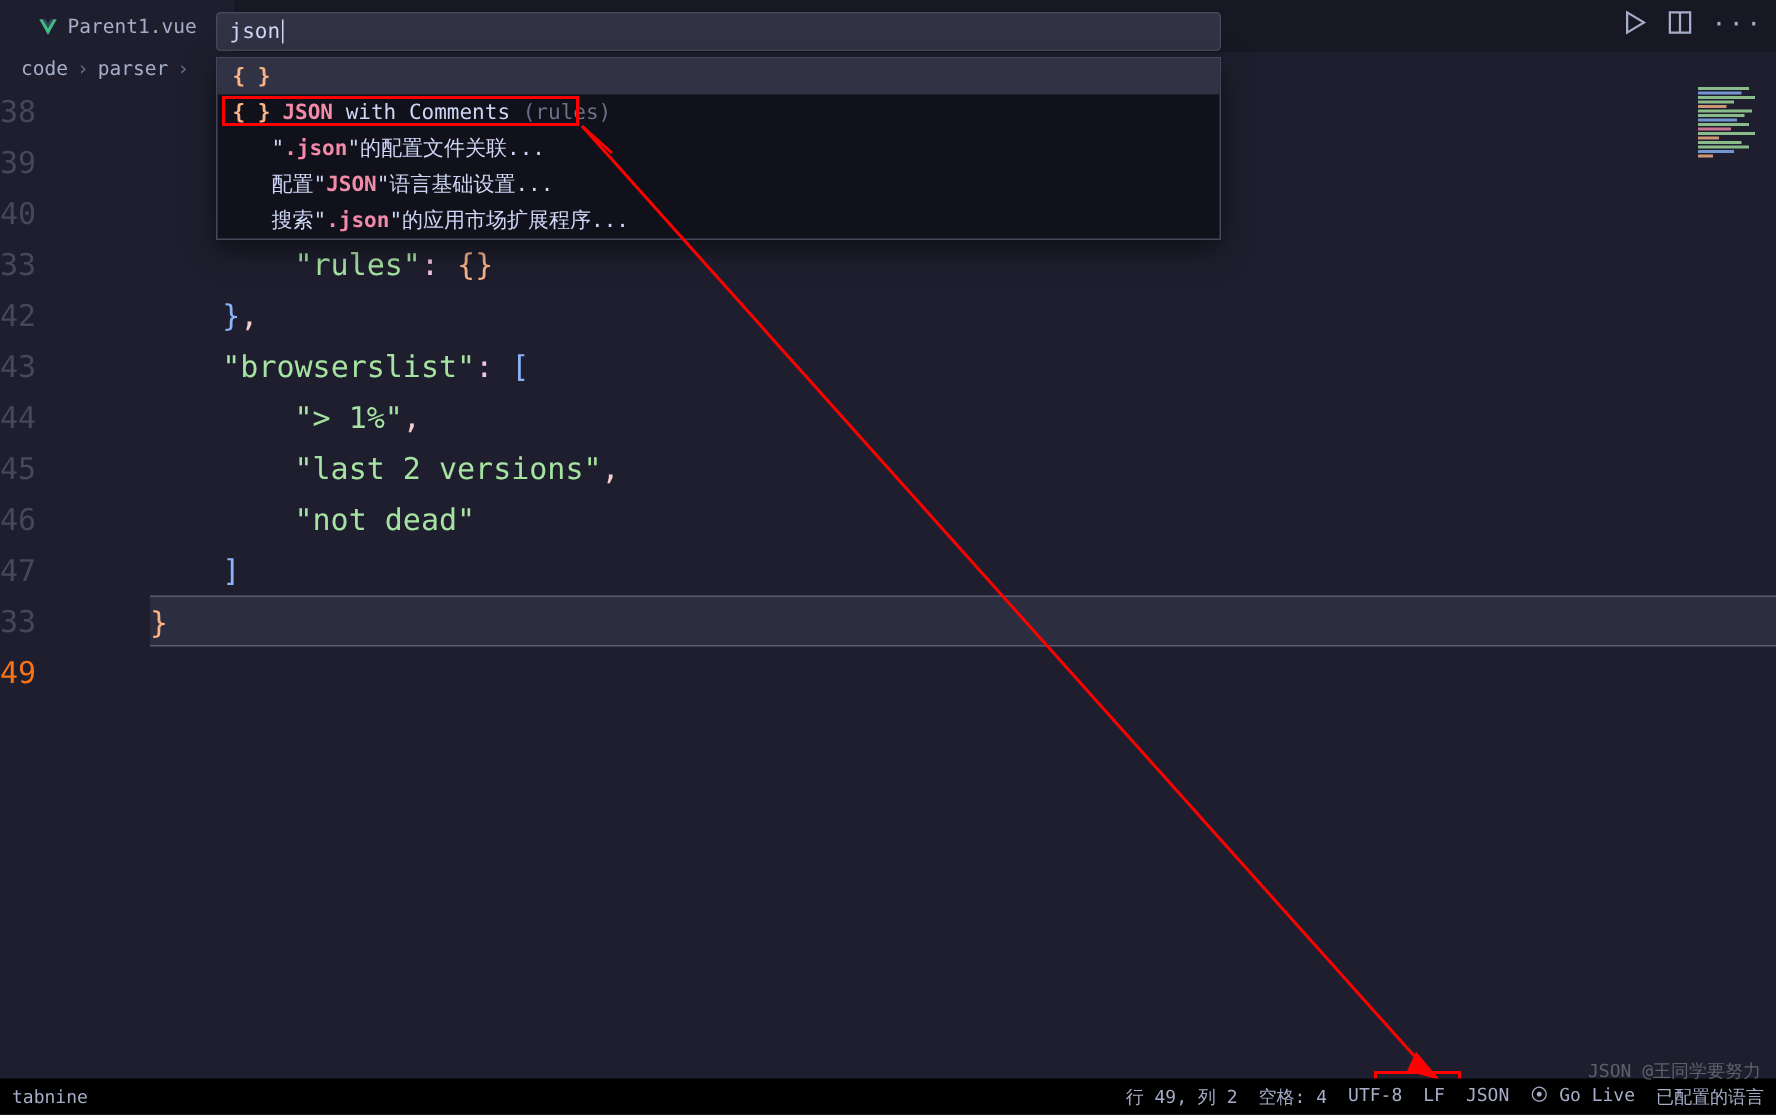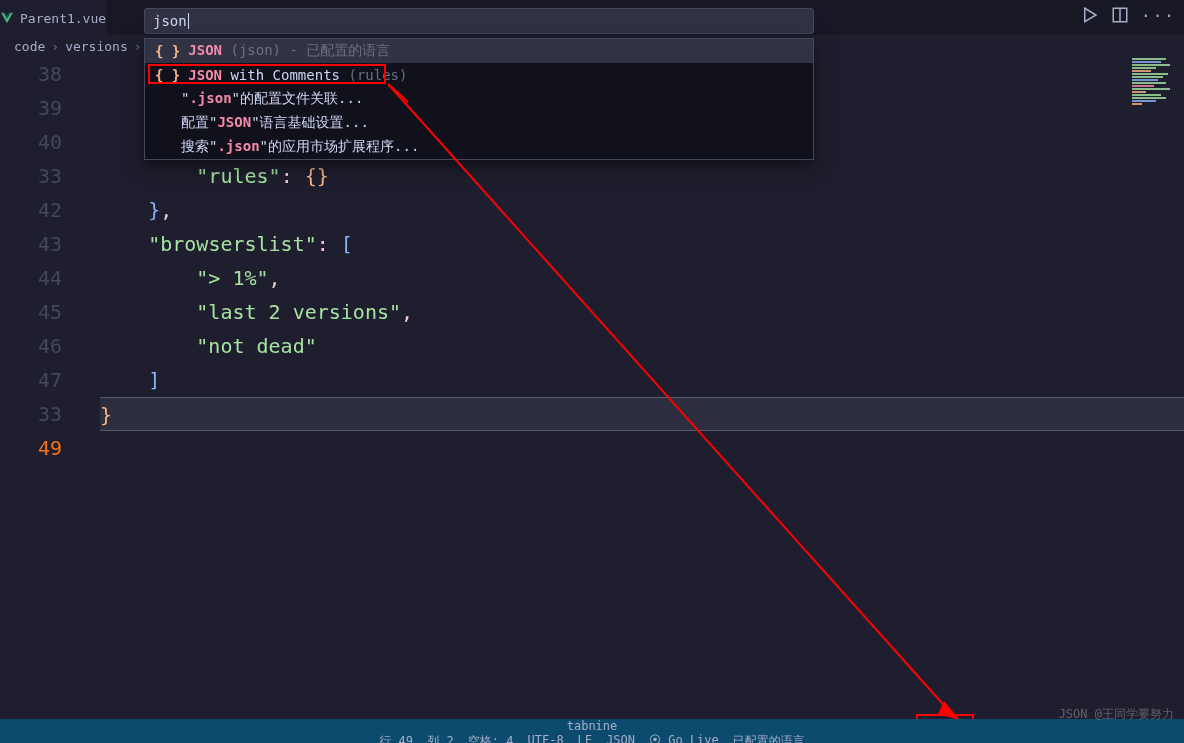--- a/index.html
+++ b/index.html
@@ -14,21 +14,21 @@
 .tabbar {
   height: 35px;
   background: #181825;
   display: flex;
   align-items: center;
 }
 .tab {
   display: flex;
   align-items: center;
   gap: 6px;
-  padding: 0 0;
+  padding: 0 25px;
   height: 35px;
   background: #1e1e2e;
   border-top: 1px solid transparent;
   font-size: 13px;
   color: #a6adc8;
 }
 .vue-icon {
   width: 14px;
   display: inline-flex;
 }
@@ -51,21 +51,20 @@
   gap: 6px;
 }
 .bc-sep { color: #6c7086; }
 .editor {
   position: relative;
 }
 .gutter {
   position: absolute;
   left: 0; top: 0;
   width: 80px;
-  text-align: right;
   padding-right: 18px;
 }
 .ln { height: 34px; line-height: 34px; font-size: 20px; color: #45475a; }
 .ln.active { color: #f97316; }
 .code-body {
   padding-left: 100px;
   font-size: 20px;
 }
 .code-line { height: 34px; line-height: 34px; white-space: pre; }
 .code-line.hl {
@@ -136,28 +135,27 @@
   position: absolute;
   right: 4px; top: 58px;
   width: 48px; height: 80px;
   opacity: 0.8;
 }
 .mm-line { height: 2px; margin-bottom: 1px; }
 .statusbar {
   position: absolute;
   left: 0; bottom: 0;
   width: 100%; height: 24px;
-  background: #0c4a6e;
+  background: #000000;
   color: #a6adc8;
   font-size: 12px;
   display: flex;
   align-items: center;
   padding: 0 8px;
   justify-content: space-between;
-  flex-direction: column;
 }
 .sb-right { display: flex; gap: 14px; align-items: flex-start; }
 .sb-item { cursor: pointer; }
 .watermark {
   position: absolute;
   right: 10px; bottom: 20px;
   font-size: 12px;
   color: rgba(160,160,170,0.5);
 }
 </style>
@@ -182,21 +180,21 @@
           <rect x="3" y="3" width="18" height="18"></rect>
           <line x1="12" y1="3" x2="12" y2="21"></line>
         </svg></span>
     <span style="font-size:16px;letter-spacing:2px">···</span>
   </div>
 </div>
 
 <div class="breadcrumbs">
   <span>code</span>
   <span class="bc-sep">›</span>
-  <span>versions</span>
+  <span>parser</span>
   <span class="bc-sep">›</span>
 </div>
 
 <div class="editor">
   <div class="gutter">
     <div class="ln">38</div>
     <div class="ln">39</div>
     <div class="ln">40</div>
     <div class="ln">33</div>
     <div class="ln">42</div>
@@ -223,21 +221,20 @@
   </div>
 </div>
 
 <div class="palette-input">
   <span>json</span>
     <span class="cursor"></span>
 </div>
 <div class="palette-list">
   <div class="palette-item selected">
     <span class="pi-icon">{ }</span>
-    <span><span class="pi-match">JSON</span><span></span> <span class="pi-sub">(json)</span> <span class="pi-dash">-</span> <span class="pi-sub">已配置的语言</span></span>
   </div>
   <div class="palette-item">
     <span class="pi-icon">{ }</span>
     <span><span class="pi-match">JSON</span><span> with Comments</span> <span class="pi-sub">(rules)</span></span>
   </div>
   <div class="palette-item">
     <span style="width:18px"></span>
     <span><span>"</span><span class="pi-match">.json</span><span>"的配置文件关联...</span></span>
   </div>
   <div class="palette-item">

